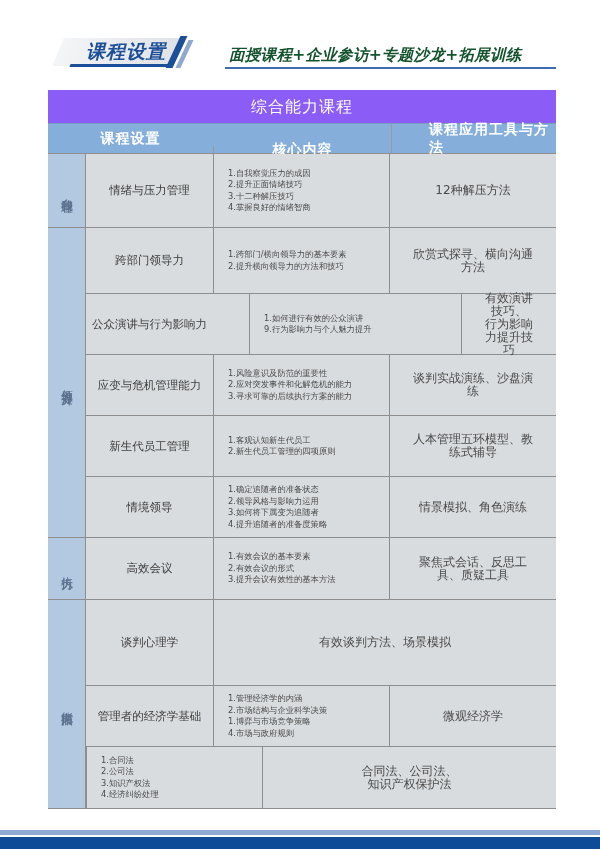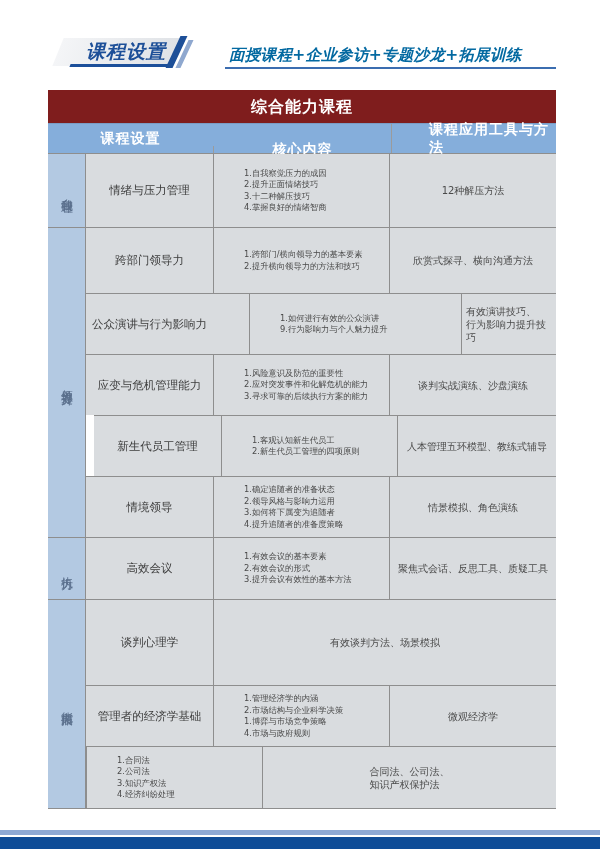--- a/index.html
+++ b/index.html
@@ -13,50 +13,50 @@
                transform:skewX(-22deg); }
   .tab-underline { position:absolute; left:70px; top:64px; width:100px; height:3px;
                    background:#1c4f9a; transform:skewX(-22deg); }
   .tab-title { position:absolute; left:86px; top:39px; font-size:19px; font-weight:bold;
                font-style:italic; color:#1d4f98; letter-spacing:1px; }
   .slash1 { position:absolute; left:173px; top:36px; width:7px; height:32px; background:#1d4f98;
             transform:skewX(-25deg); }
   .slash2 { position:absolute; left:182px; top:40px; width:5px; height:28px; background:#8fa8cf;
             transform:skewX(-25deg); }
   .subtitle { position:absolute; left:229px; top:45px; font-size:15.5px; font-weight:bold;
-              font-style:italic; color:#0369a1; white-space:nowrap; letter-spacing:0.3px; }
+              font-style:italic; color:#14532d; white-space:nowrap; letter-spacing:0.3px; }
   .subtitle-line { position:absolute; left:225px; top:67px; width:331px; height:2px; background:#3b6db0; }
 
   
   .tbl { position:absolute; left:48px; top:90px; width:508px; }
-  .row-title { height:33px; background:#7f1d1d; color:#fff; text-align:center;
-               font-size:16px; font-weight:bold; line-height:33px; letter-spacing:1px; }
+  .row-title { height:33px; background:#8b5cf6; color:#fff; text-align:center;
+               font-size:16px; font-weight:normal; line-height:33px; letter-spacing:1px; }
   .row-head { display:flex; height:29px; background:#85aedb; color:#fff; font-size:14px;
               font-weight:bold; border-top:1px solid #7a9cc4; }
   .row-head div { display:flex; align-items:center; justify-content:center; letter-spacing:1px; }
   .h-c1 { width:165px; }
   .h-c2 { width:177px; border-left:1px solid #9b9b9b;margin-top:22px; }
   .h-c3 { flex:1; border-left:1px solid #9b9b9b;padding-left:37px; }
 
   .group { display:flex; border-top:1.5px solid #8e8e8e; }
   .cat { width:37px; background:#b3c9e2; display:flex; align-items:center; justify-content:center;
          color:#5a6f8c; font-size:12px; line-height:13px; text-align:center;
          border-right:1.5px solid #8e8e8e; }
   .cat span { writing-mode:vertical-rl; text-orientation:upright; letter-spacing:1px; }
   .rows { flex:1; }
   .crow { display:flex; background:#d9dcdf; border-top:1.5px solid #8e8e8e; }
   .crow:first-child { border-top:none; }
   .c-name { width:127px; display:flex; align-items:center; justify-content:center;
             font-size:11.5px; color:#3d3d3d; text-align:center; }
   .c-content { width:176px; border-left:1.5px solid #8e8e8e; display:flex; flex-direction:column;
-               justify-content:center; padding-left:30px; box-sizing:border-box;
+               justify-content:center; padding-left:14px; box-sizing:border-box;
                font-size:8.3px; line-height:11.5px; color:#4a4a4a; }
   .c-tools { flex:1; border-left:1.5px solid #8e8e8e; display:flex; align-items:center;
-             justify-content:center; text-align:left; font-size:10px; line-height:13px;
-             color:#4a4a4a; padding:0 4px; }
+             justify-content:center; text-align:center; font-size:12px; line-height:13px;
+             color:#4a4a4a; padding:0 22px; }
   .tbl-bottom { border-bottom:1.5px solid #8e8e8e; }
 
   .foot-light { position:absolute; left:0; top:830px; width:600px; height:5px; background:#8ea9d4; }
   .foot-dark { position:absolute; left:0; top:837px; width:600px; height:12px; background:#0e4c97; }
 </style>
 </head>
 <body>
 
 <div class="banner">
   <div class="tab-shape"></div>
@@ -133,21 +133,21 @@
               <div>1.风险意识及防范的重要性</div>
               <div>2.应对突发事件和化解危机的能力</div>
               <div>3.寻求可靠的后续执行方案的能力</div>
             </div>
             <div class="c-tools">
               <div>
                 <div>谈判实战演练、沙盘演练</div>
               </div>
             </div>
           </div>
-          <div class="crow" style="height: 60px; margin-left: 8px;">
+          <div class="crow" style="height: 60px;">
             <div class="c-name">新生代员工管理</div>
             <div class="c-content">
               <div>1.客观认知新生代员工</div>
               <div>2.新生代员工管理的四项原则</div>
             </div>
             <div class="c-tools">
               <div>
                 <div>人本管理五环模型、教练式辅导</div>
               </div>
             </div>

